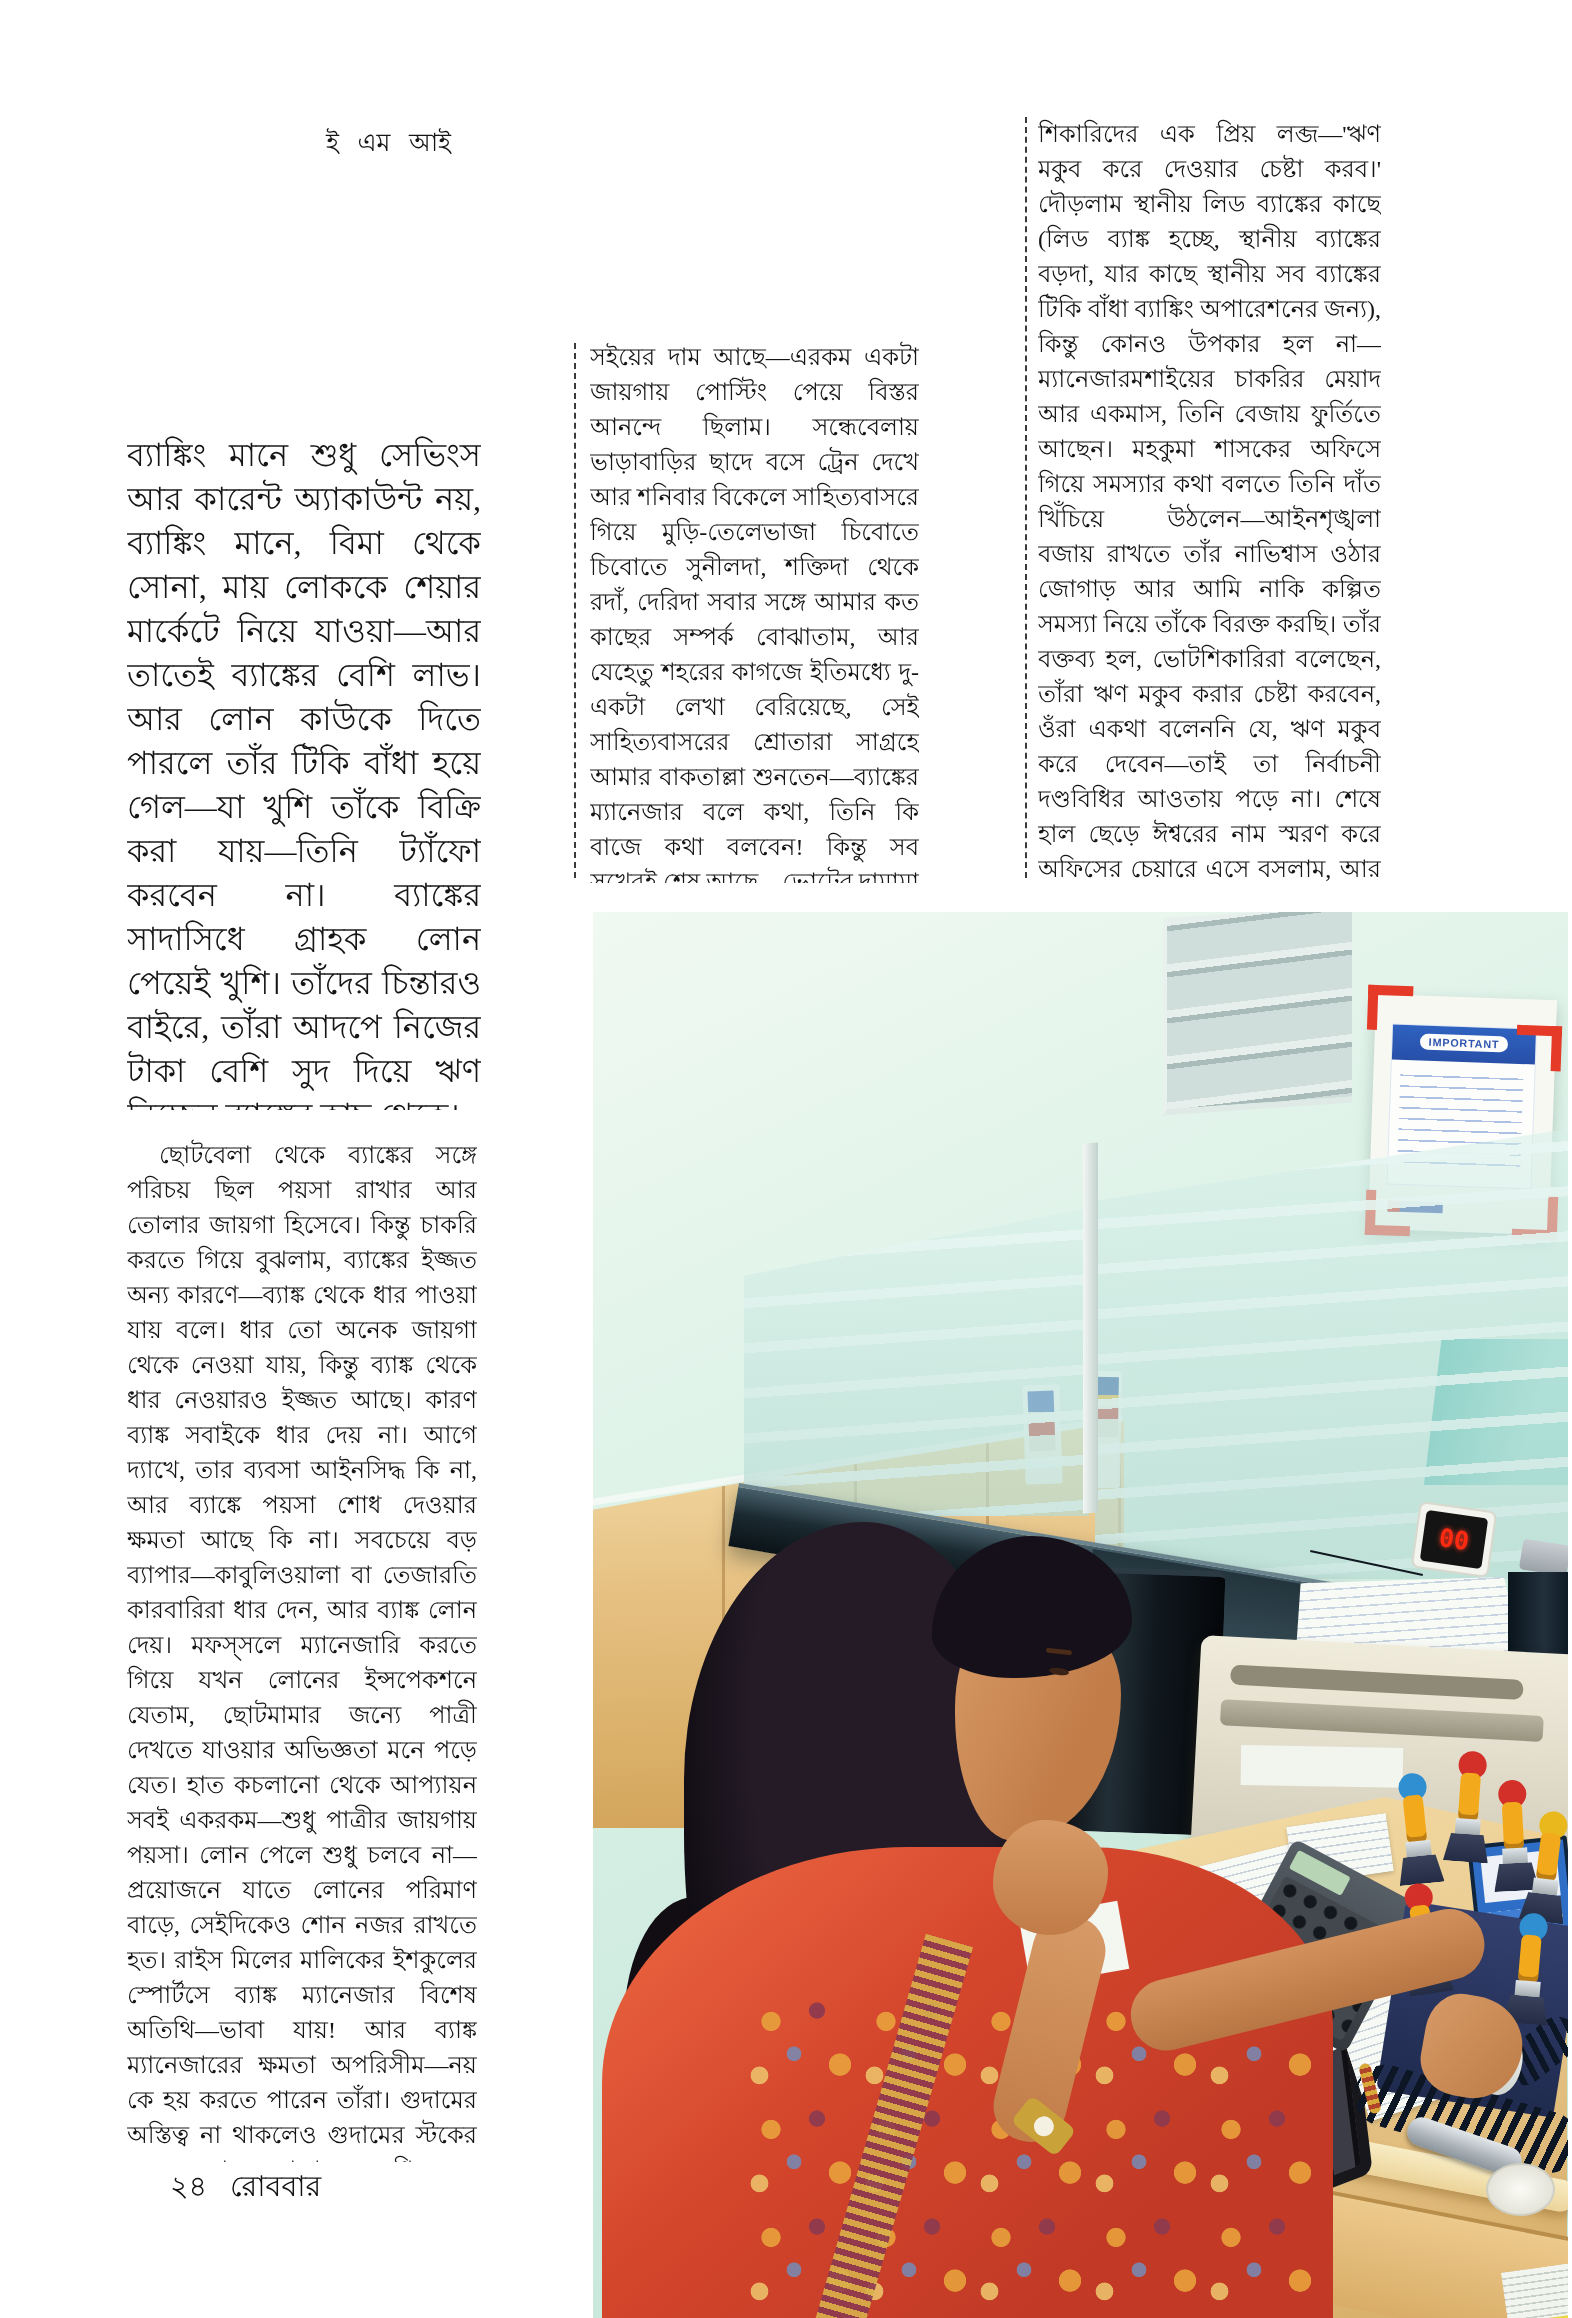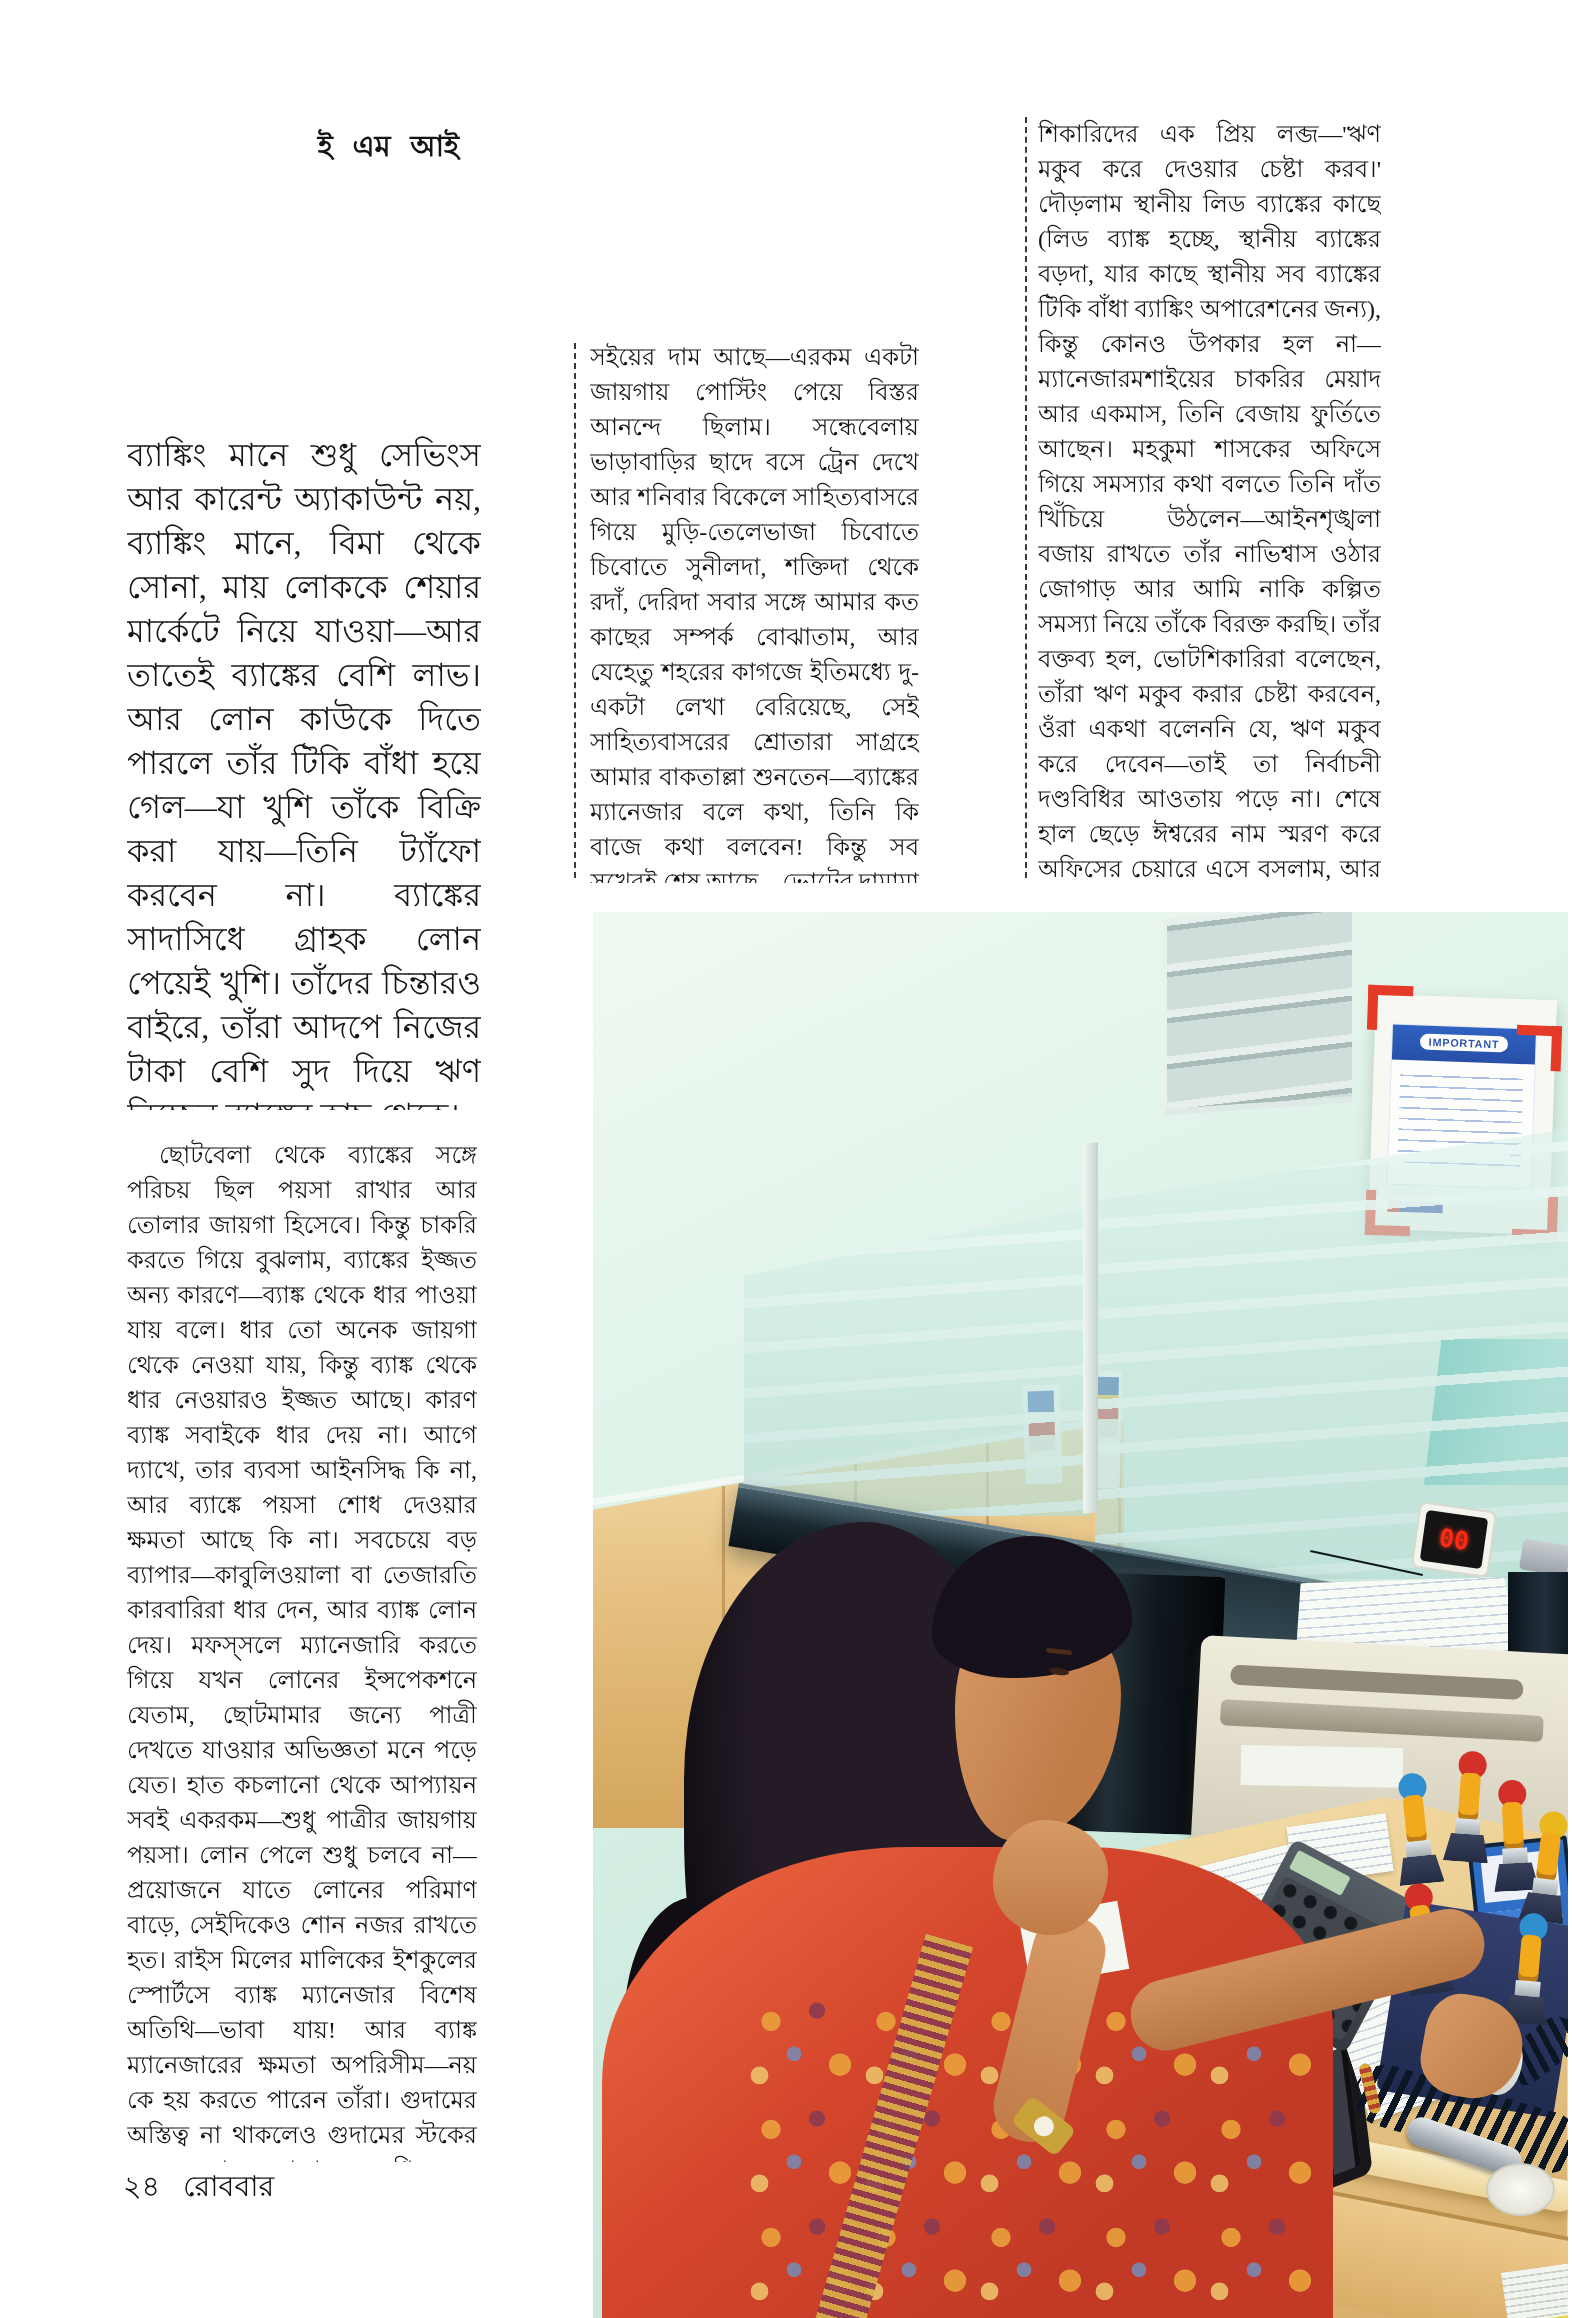--- a/index.html
+++ b/index.html
@@ -1,34 +1,34 @@
 <!DOCTYPE html>
 <html style="font-size:12.3px"><head>
 <meta charset="utf-8">
 <style>
   html,body{margin:0;padding:0;background:#888;}
   .page{position:relative;width:1573px;height:2319px;background:#ffffff;overflow:hidden;
         font-family:"Liberation Serif","DejaVu Serif",serif;color:#1c1c1c;}
   .abs{position:absolute;}
   
-  .kicker{left:127px;top:123px;width:523px;text-align:center;font-size:29px;font-weight:700;
+  .kicker{left:127px;top:123px;width:523px;text-align:center;font-size:25px;font-weight:400;
           word-spacing:12.3px;color:#141414;}
   .title{left:115px;top:199px;width:901px;height:131px;text-align:center;font-size:82px;
          font-weight:700;color:#7d4e63;letter-spacing:1.5px;overflow:hidden;white-space:nowrap;}
   .byline{left:123px;top:337px;width:431px;font-size:35px;font-weight:600;color:#1d7d9d;}
   .colx{text-align:justify;overflow:hidden;color:#151515;}
   .col1-intro{left:127px;top:433px;width:354px;height:677px;font-size:32px;line-height:44px;}
   .col1-body{left:127px;top:1138px;width:350px;height:1024px;font-size:24px;line-height:35px;text-indent:32px;}
   .col2{left:590px;top:340px;width:329px;height:543px;font-size:24px;line-height:35px;}
   .col3{left:1038px;top:117px;width:343px;height:766px;font-size:24px;line-height:35px;}
   .sep{width:0;border-left:2.3px dashed #3a3a3a;}
   .sep12{left:574px;top:343px;height:535px;}
   .sep23{left:1025px;top:117px;height:761px;}
   .footer{left:123px;top:2165px;font-size:28.5px;color:#111;}
-  .footer .num{margin-right:23px;}
+  .footer .num{margin-right:23px;margin-left:47px;}
   
   .photo{left:593px;top:912px;width:975px;height:1406px;overflow:hidden;background:#d8efe4;}
   .ph-wall{inset:0;background:linear-gradient(155deg,#f0f9f2 0%,#ddf2e8 35%,#cdeade 65%,#c2e4d8 100%);}
   .ph-vent{left:570px;top:0;width:185px;height:191px;transform:skewY(-4deg);
            background:repeating-linear-gradient(177deg,#e6efec 0 7.7px,#a9bcb9 7.7px 13px,#cfdeda 13px 46px);
            border-left:4.6px solid #e8f1ee;border-bottom:6.2px solid #dfeae6;}
   .ph-board{left:779px;top:85px;width:181px;height:235px;transform:rotate(2deg);background:#f7f8f2;
             box-shadow:0 6.2px 15.4px rgba(60,90,80,.28);}
   .ph-poster{left:17px;top:29px;width:143px;height:159px;background:#fdfdfb;border:0.8px solid #dde6f0;}
   .ph-poster-band{left:0;top:0;width:100%;height:35px;background:linear-gradient(#2f62c0,#274fa8);}

